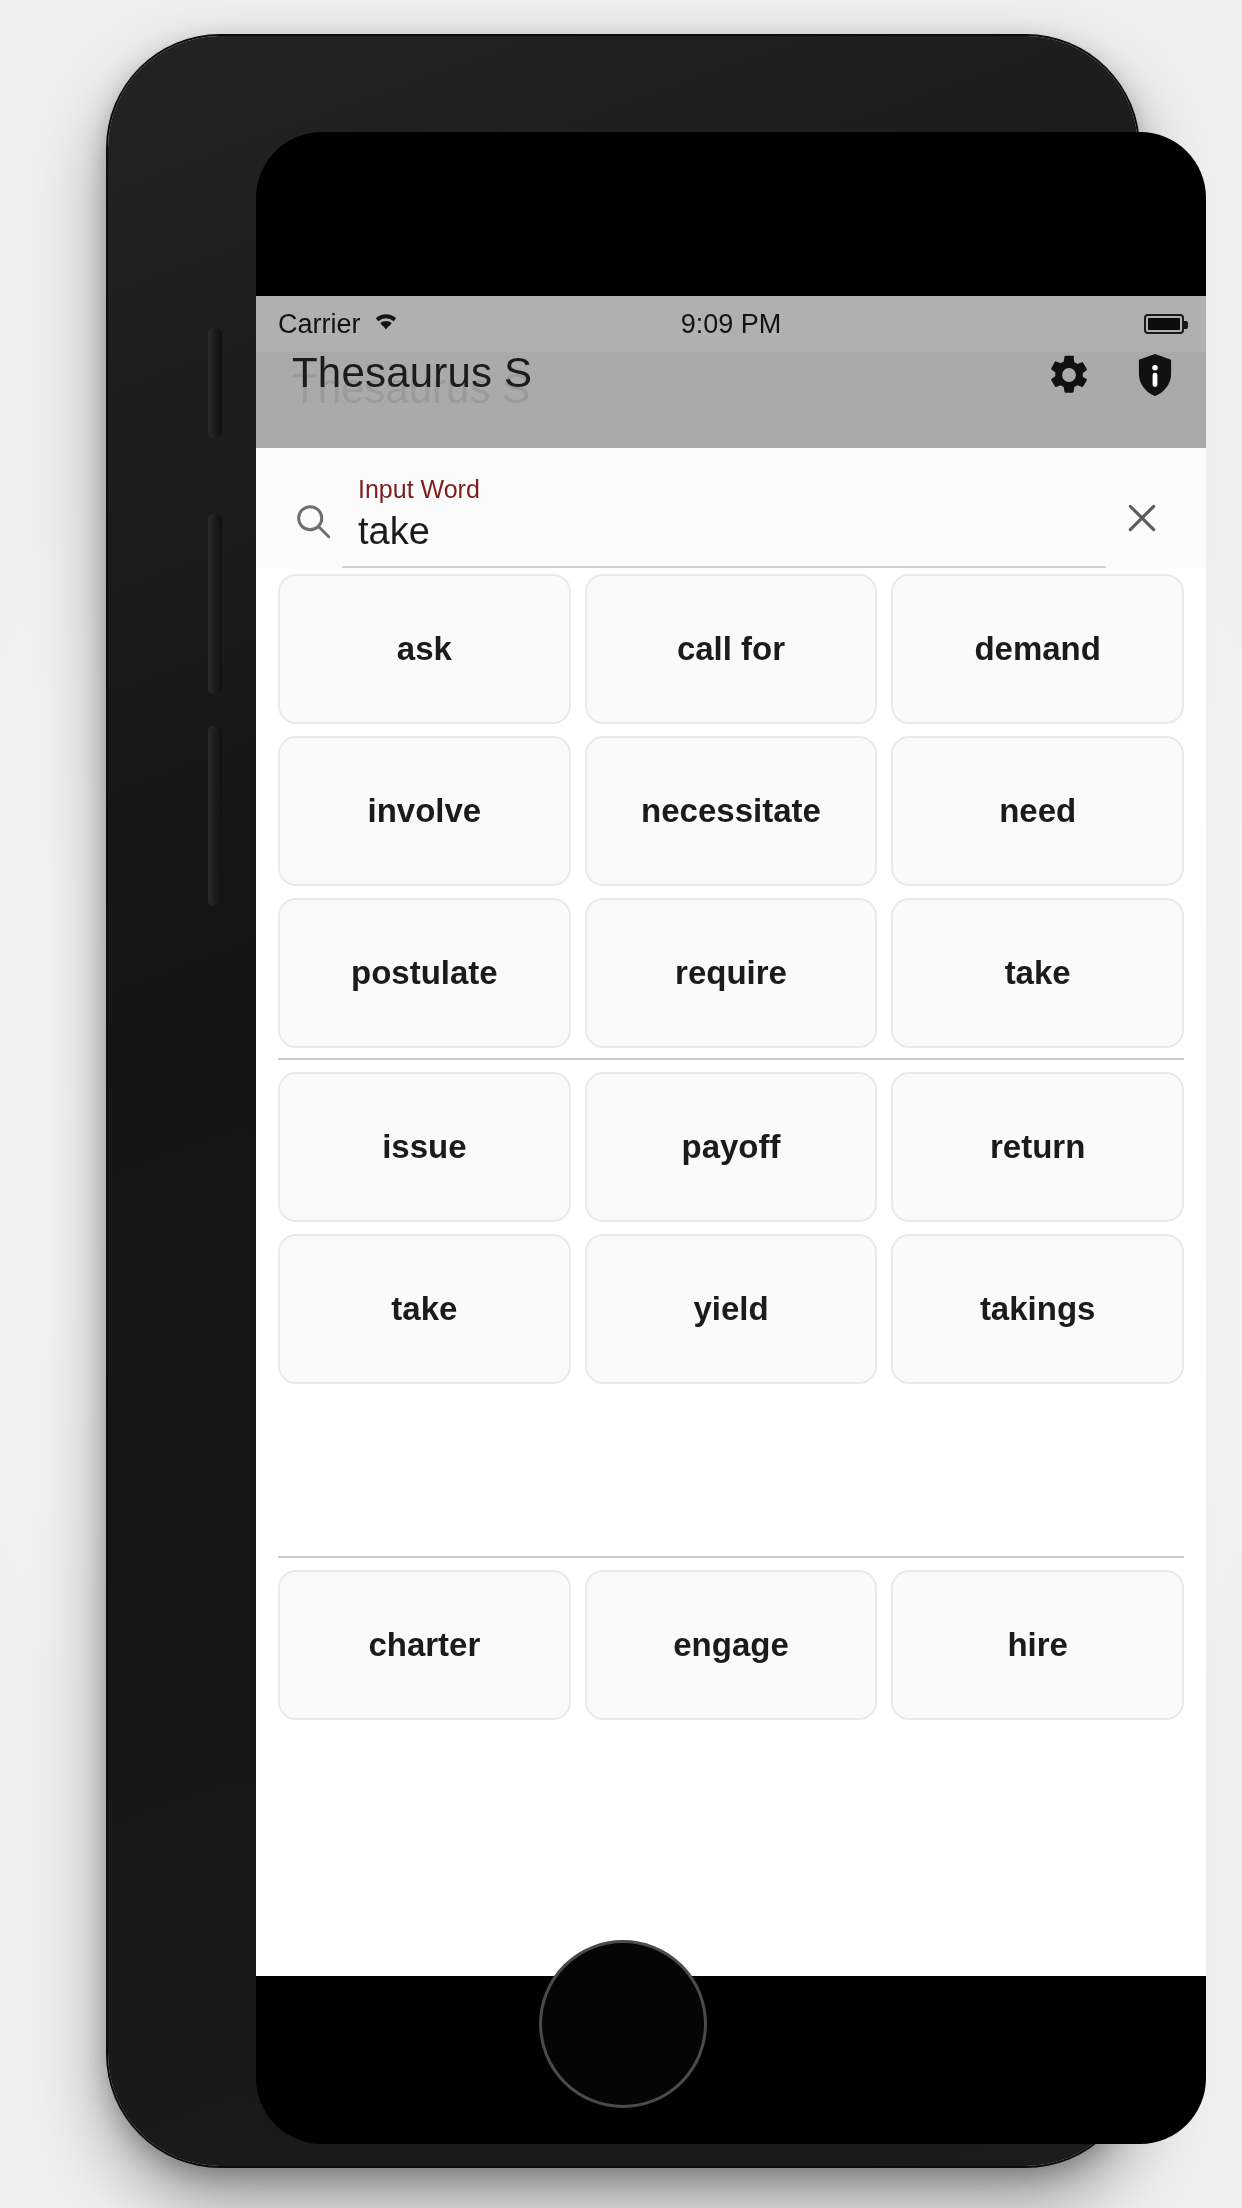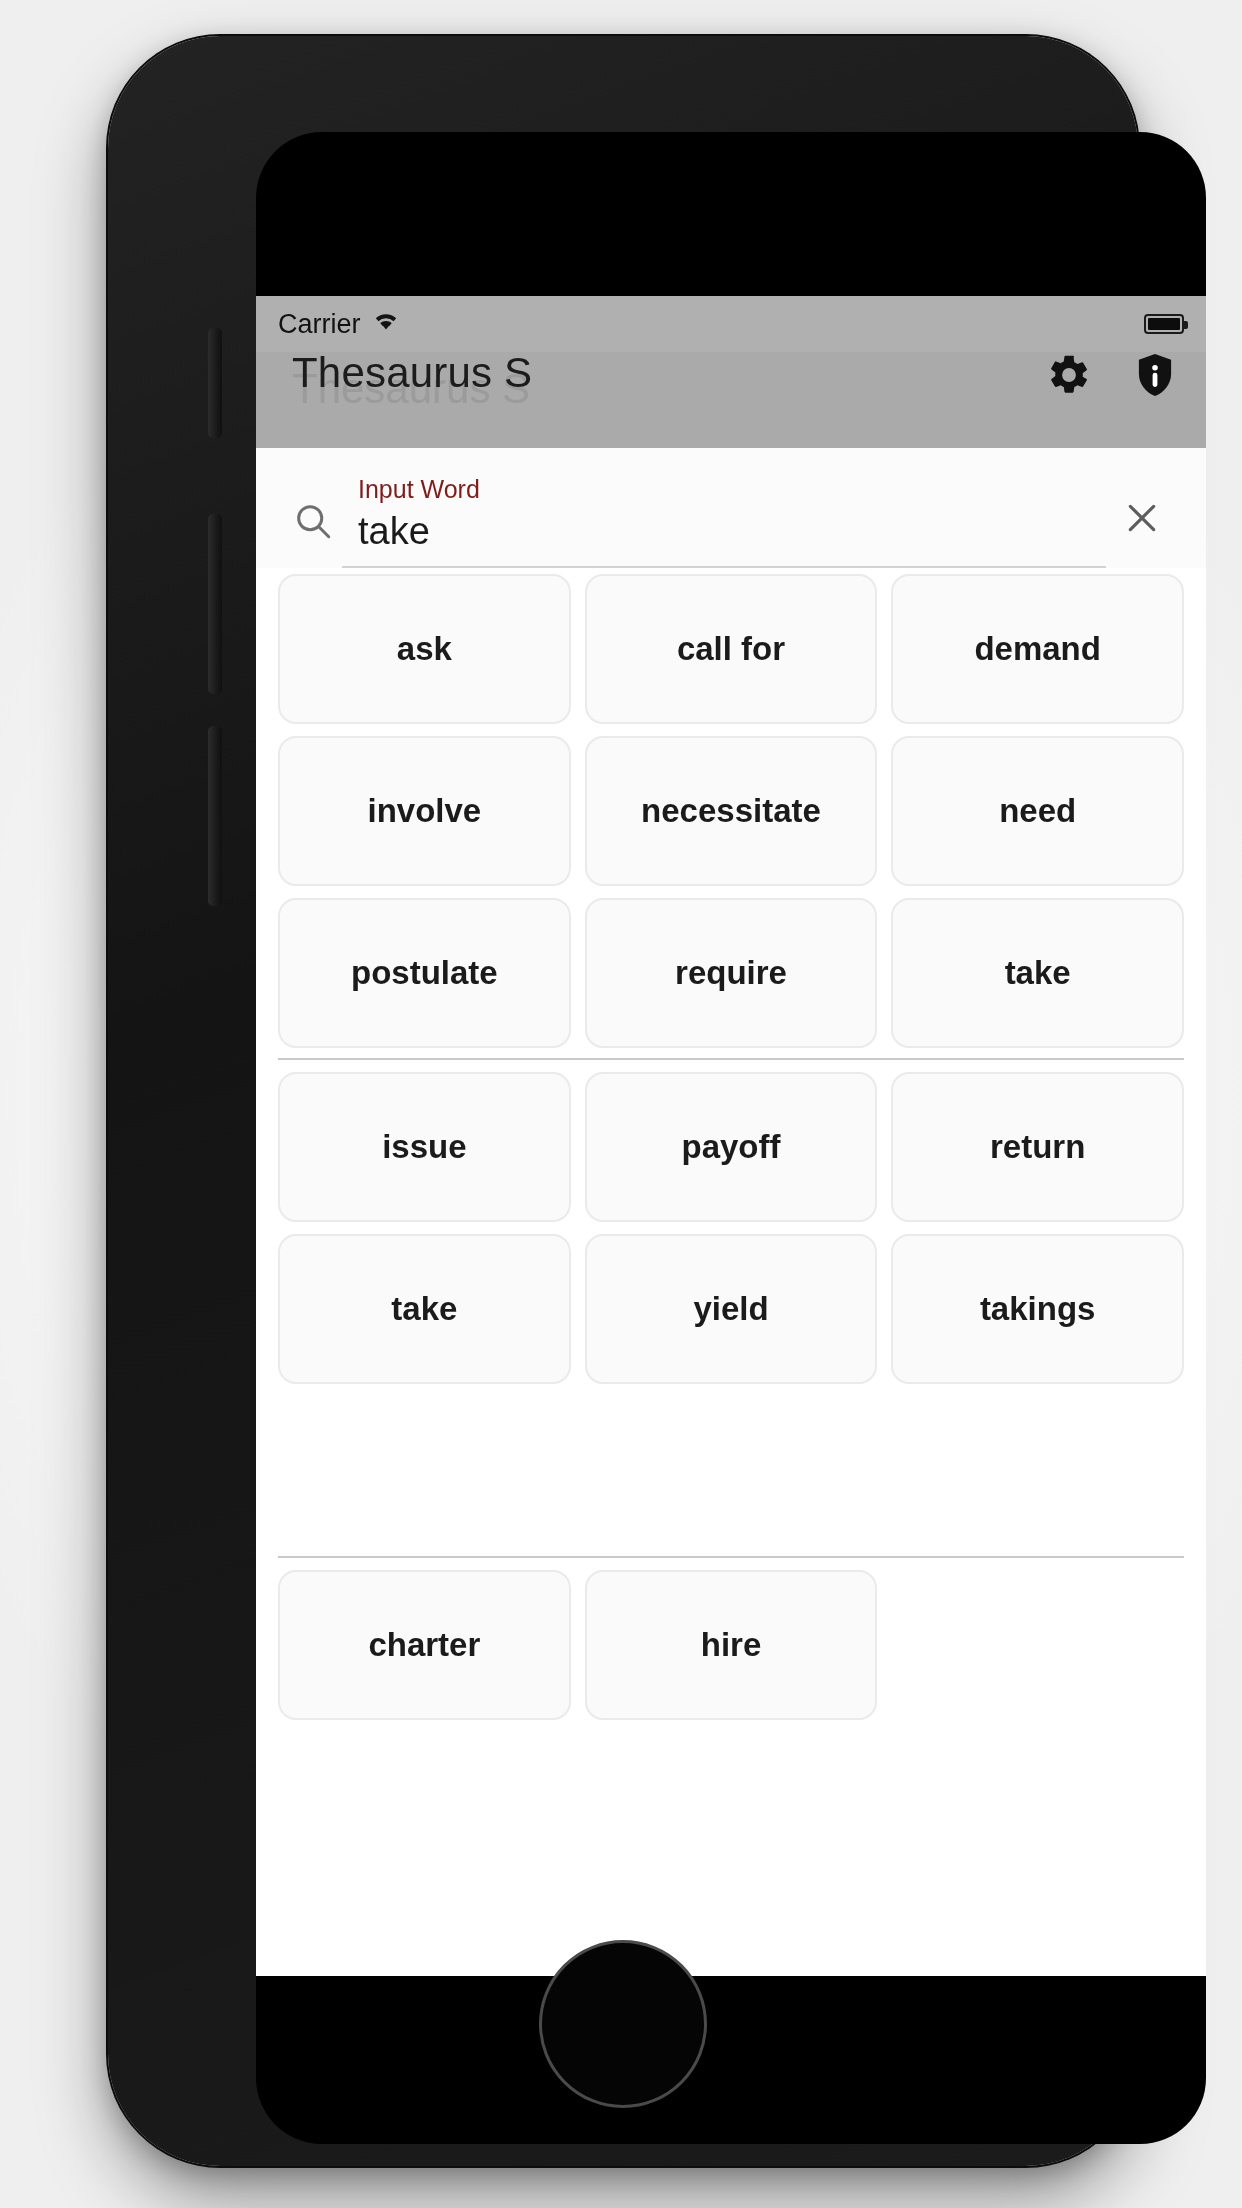--- a/index.html
+++ b/index.html
@@ -247,20 +247,21 @@
           <div id="sb-left">
             <span>Carrier</span>
             <span>
               <svg width="30" height="24" viewBox="0 0 30 24" aria-hidden="true">
                 <path d="M15 20.5 l-4.4-5.4 a7 7 0 0 1 8.8 0 Z" fill="#141414"></path>
                 <path d="M4.8 9.2 a15 15 0 0 1 20.4 0 l-2.6 3.1 a11 11 0 0 0 -15.2 0 Z" fill="#141414"></path>
                 <path d="M9.2 14.0 a9 9 0 0 1 11.6 0 l-2.5 3.0 a5.2 5.2 0 0 0 -6.6 0 Z" fill="#141414"></path>
               </svg>
             </span>
           </div>
+          <div id="sb-center">9:09 PM</div>
           <div id="sb-right">
             <span class="battery">
                 <i></i>
               </span>
           </div>
         </div>
 
         <div id="navbar">
           <div id="nav-title-wrap">
             <div id="nav-title-ghost">Thesaurus S</div>
@@ -325,20 +326,21 @@
                 <div class="chip">take</div>
                 <div class="chip">yield</div>
                 <div class="chip">takings</div>
                 <div class="chip empty"></div>
                 <div class="chip empty"></div>
               </div>
             </div>
             <div class="group">
               <div class="grid">
                 <div class="chip">charter</div>
+                <div class="chip">engage</div>
                 <div class="chip">hire</div>
                 <div class="chip empty"></div>
                 <div class="chip empty"></div>
                 <div class="chip empty"></div>
               </div>
             </div>
           </div>
 
       </div>
     </div>

